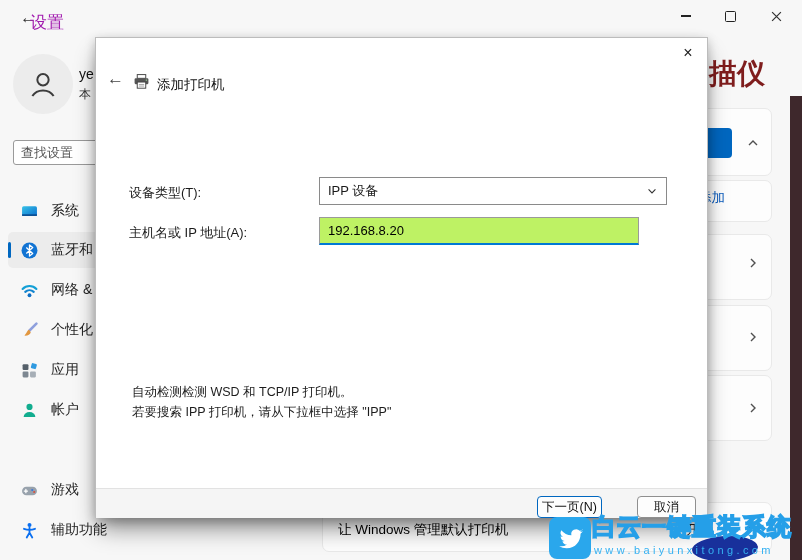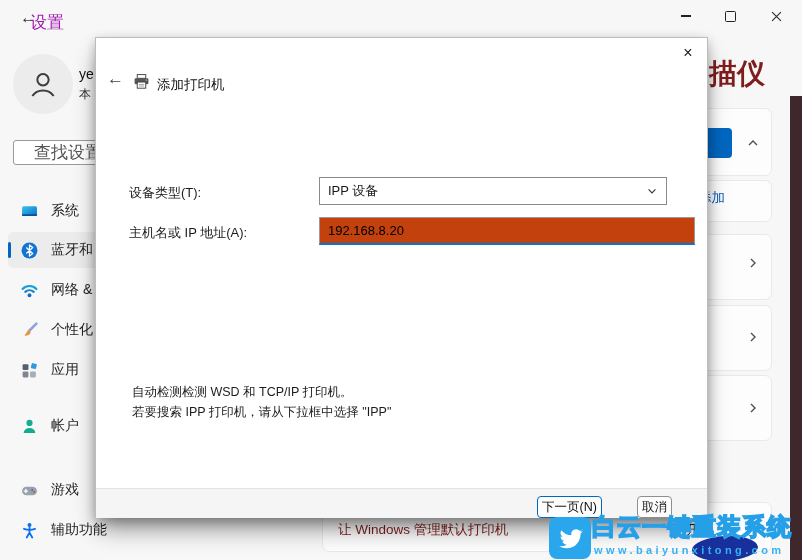--- a/index.html
+++ b/index.html
@@ -15,75 +15,75 @@
   .maxbox{width:9px;height:9px;border:1.1px solid #222;border-radius:1.5px;display:block}
 
   
   .avatar{left:13px;top:54px;width:60px;height:60px;border-radius:50%;background:#ececec;
           display:flex;align-items:center;justify-content:center}
   .user-name{left:79px;top:66px;font-size:14px;font-weight:normal;color:#111;white-space:nowrap}
   .user-sub{left:79px;top:86px;font-size:12px;color:#333;white-space:nowrap}
 
   
   .searchbox{left:13px;top:140px;width:100px;height:25px;background:#fff;border:1px solid #9a9a9a;
-             border-radius:3px;font-size:17px;color:#555;padding-left:20px;box-sizing:border-box;outline:none}
+             border-radius:3px;font-size:13px;color:#555;padding-left:7px;box-sizing:border-box;outline:none}
   .searchbox::placeholder{color:#555;opacity:1}
 
   
   .side-item{left:8px;width:104px;height:36px;border-radius:5px;display:flex;align-items:center;
              gap:13px;padding-left:13px;box-sizing:border-box;cursor:pointer}
   .side-item.sel{background:#ececec}
   .side-item.sel::before{content:"";position:absolute;left:0;top:10px;width:3px;height:16px;
              border-radius:2px;background:#0067c0}
   .sicon{width:17px;height:17px;flex:0 0 17px;display:flex}
   .sicon svg{width:17px;height:17px}
   .slabel{font-size:14px;color:#1f1f1f;white-space:nowrap}
 
   
   .page-title{left:709px;top:55px;font-size:28px;font-weight:600;color:#7f1d1d;white-space:nowrap}
   .card{left:336px;width:436px;background:#fdfdfd;border:1px solid #e9e9e9;border-radius:7px;box-sizing:border-box}
   .accent-btn{left:640px;top:128px;width:92px;height:30px;background:#0067c0;border-radius:4px}
   .chev{width:14px;height:14px}
   .add-link{left:698px;top:189px;font-size:13.5px;color:#0b5cbd;white-space:nowrap;cursor:pointer}
-  .bottom-label{left:338px;top:521px;font-size:13.5px;color:#7f1d1d;white-space:nowrap}
+  .bottom-label{left:338px;top:521px;font-size:13.5px;color:#000000;white-space:nowrap}
   .toggle-label{left:686px;top:521px;font-size:13px;color:#222}
   .right-strip{left:790px;top:96px;width:12px;height:464px;background:#3e282c}
 
   
   .dialog{left:95px;top:37px;width:613px;height:481px;background:#fff;border:1px solid #bcbcbc;
           box-sizing:border-box;box-shadow:0 14px 22px -4px rgba(0,0,0,.45),0 3px 10px rgba(0,0,0,.22);z-index:10}
   .dlg-close{left:578px;top:3px;width:28px;height:24px;display:flex;align-items:center;justify-content:center;
              font-size:16px;color:#222;cursor:pointer}
   .dlg-back{left:11px;top:31px;font-size:17px;color:#444;cursor:pointer}
   .dlg-picon{left:37px;top:35px;width:17px;height:17px}
   .dlg-htitle{left:61px;top:38px;font-size:13.5px;color:#111}
   .dlg-title{left:32px;top:84px;font-size:18px;color:#003399}
   .fld-label{font-size:13px;color:#1a1a1a;white-space:nowrap}
   .combo{left:223px;top:139px;width:348px;height:28px;background:#fff;border:1px solid #8a8a8a;
          box-sizing:border-box;display:flex;align-items:center;padding:0 8px;font-size:13px;cursor:pointer}
   .combo .val{flex:1}
-  .txt{left:223px;top:179px;width:376px;height:28px;background:#c2410c;border:1px solid #9a9a9a;
+  .txt{left:223px;top:179px;width:320px;height:28px;background:#bef264;border:1px solid #9a9a9a;
        border-bottom:2px solid #0078d4;box-sizing:border-box;font-size:13px;padding:0 8px;outline:none;
        font-family:"Liberation Sans","DejaVu Sans",sans-serif}
   .help{font-size:12.5px;color:#1c1c1c;white-space:nowrap}
   .dlg-footer{left:0;top:450px;width:611px;height:29px;background:#f5f5f5;border-top:1px solid #e2e2e2}
   .btn{height:22px;border-radius:4px;background:#fdfdfd;font-size:12.5px;display:flex;align-items:center;
        justify-content:center;box-sizing:border-box;cursor:pointer;color:#111}
   .btn.next{left:441px;top:458px;width:65px;border:1.4px solid #0067c0}
-  .btn.cancel{left:541px;top:458px;width:35px;border:1px solid #8f8f8f}
+  .btn.cancel{left:541px;top:458px;width:59px;border:1px solid #8f8f8f}
 
   
   .wm{z-index:30}
   .wm-ellipse{left:692px;top:536px;width:66px;height:25px;background:#18309b;border-radius:50%;
               transform:rotate(-3deg)}
   .wm-bird{left:549px;top:517px;width:42px;height:42px;border-radius:8px;background:#2aa7ec;
            display:flex;align-items:center;justify-content:center}
   .wm-brand{left:592px;top:511px;font-size:24px;font-weight:bold;letter-spacing:1px;white-space:nowrap;
             color:#0f172a;-webkit-text-stroke:1.6px #259fe8}
-  .wm-url{left:594px;top:544px;font-size:11px;font-weight:bold;letter-spacing:3.4px;color:#35b1f2;white-space:nowrap}
+  .wm-url{left:594px;top:544px;font-size:11px;font-weight:normal;letter-spacing:3.4px;color:#35b1f2;white-space:nowrap}
 </style>
 </head>
 <body>
 
 <div class="screen">
 
   <div class="abs tb-back">←</div>
   <div class="abs app-title">设置</div>
   <div class="abs win-btn" style="left:669px">
     <span class="minbar"></span>
@@ -160,21 +160,21 @@
       <svg viewBox="0 0 16 16">
           <rect x="1.5" y="2" width="5.5" height="5.5" rx="1" fill="#55606a"></rect>
       <rect x="1.5" y="9" width="5.5" height="5.5" rx="1" fill="#7d8791"></rect>
       <rect x="8.5" y="9" width="5.5" height="5.5" rx="1" fill="#a6aeb6"></rect>
       <rect x="9.6" y="1.4" width="5" height="5" rx="1" fill="#2f9ae0" transform="rotate(15 12.1 3.9)"></rect>
         </svg>
       </span>
     <span class="slabel">应用</span>
   </div>
 
-  <div class="abs side-item" style="top:408px">
+  <div class="abs side-item" style="top:392px">
     <span class="sicon">
       <svg viewBox="0 0 16 16" fill="#12ad8f">
           <circle cx="8" cy="4.6" r="2.9"></circle>
           <path d="M2.5 14 a5.5 4.6 0 0 1 11 0 Z"></path>
         </svg>
       </span>
     <span class="slabel">帐户</span>
   </div>
 
 

